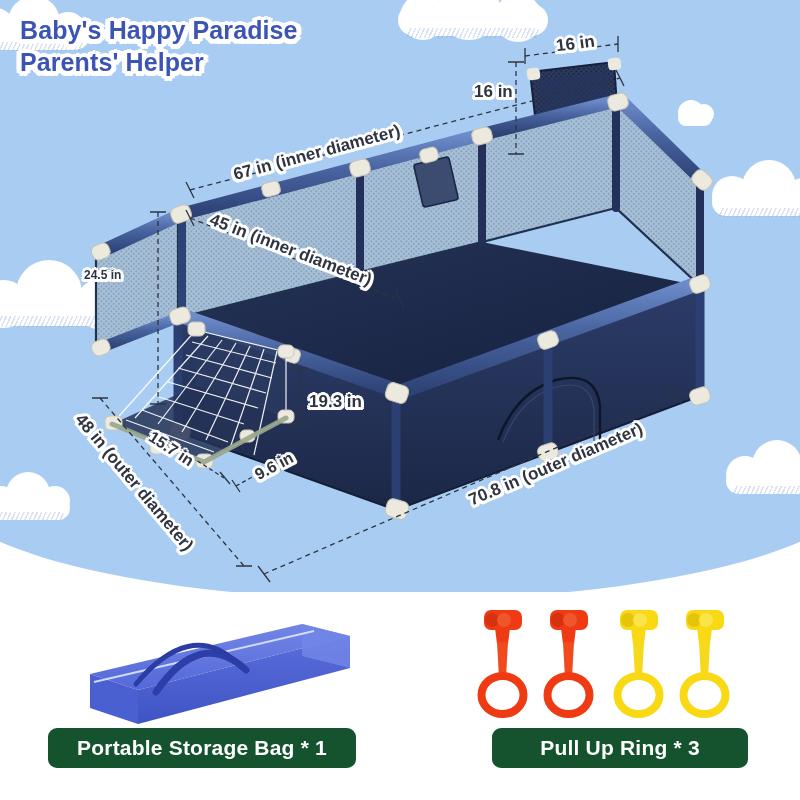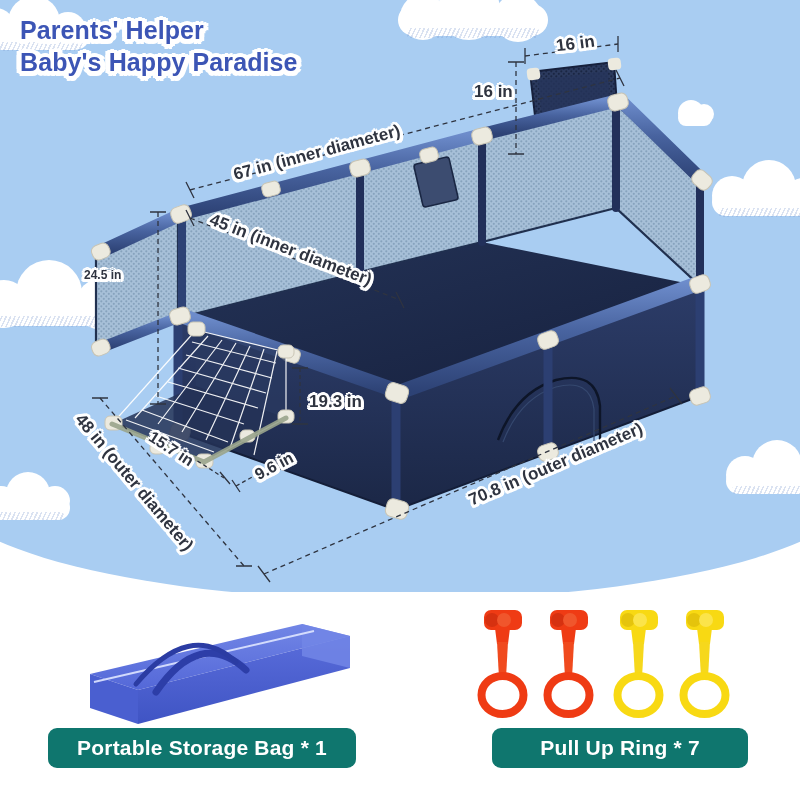--- a/index.html
+++ b/index.html
@@ -59,21 +59,21 @@
     text-shadow:
       -2px -2px 0 #fff, 2px -2px 0 #fff, -2px 2px 0 #fff, 2px 2px 0 #fff,
       -3px 0 0 #fff, 3px 0 0 #fff, 0 -3px 0 #fff, 0 3px 0 #fff,
       -3px 2px 0 #fff, 3px 2px 0 #fff, -2px 3px 0 #fff, 2px 3px 0 #fff;
   }
 
   
   .bottom { position:absolute; left:0; top:592px; width:800px; height:208px; background:#fff; z-index:30; }
 
   .badge {
-    position:absolute; background:#0f766e; color:#fff;
+    position:absolute; background:#14532d; color:#fff;
     border-radius:9px; font-weight:bold; font-size:21px;
     display:flex; align-items:center; justify-content:center;
     letter-spacing:.2px; white-space:nowrap;
   }
 </style>
 </head>
 <body>
 
 <div id="stage">
 
@@ -135,22 +135,22 @@
   </div>
 
   <div class="cloud" style="left:470px;top:384px;">
     <div class="base" style="left:0;top:18px;width:86px;height:18px;"></div>
     <div class="puff" style="left:0px;top:10px;width:30px;height:28px;"></div>
     <div class="puff" style="left:24px;top:0px;width:40px;height:38px;"></div>
     <div class="puff" style="left:56px;top:10px;width:28px;height:28px;"></div>
   </div>
 
   <div class="title-wrap">
+    <div class="title-line">Baby's Happy Paradise</div>
     <div class="title-line">Parents' Helper</div>
-    <div class="title-line">Baby's Happy Paradise</div>
   </div>
 
   <svg class="pen" viewBox="0 0 800 600">
     <defs>
       <pattern id="meshpat" width="5" height="5" patternUnits="userSpaceOnUse">
         <rect width="5" height="5" fill="#a7c0d8"></rect>
         <circle cx="1.3" cy="1.3" r="1.1" fill="#6d8aa8" opacity=".55"></circle>
         <circle cx="3.8" cy="3.8" r="1.1" fill="#6d8aa8" opacity=".55"></circle>
       </pattern>
       <pattern id="meshdark" width="5" height="5" patternUnits="userSpaceOnUse">
@@ -394,16 +394,16 @@
       <g transform="translate(202,0)">
         <rect x="22" y="4" width="38" height="20" rx="7" fill="#f8d913"></rect>
         <circle cx="30" cy="14" r="7" fill="#e5c40c"></circle>
         <circle cx="42" cy="14" r="7" fill="#fbe44a"></circle>
         <path d="M33,22 L48,22 L46,38 L35,38 Z" fill="#f8d913"></path>
         <path d="M35,36 L46,36 L44,72 L37,72 Z" fill="#f6d81c"></path>
         <ellipse cx="40.5" cy="89" rx="21" ry="19" fill="none" stroke="#f8d913" stroke-width="8"></ellipse>
       </g>
     </svg>
 
-    <div class="badge" style="left:492px;top:136px;width:256px;height:40px;">Pull Up Ring * 7</div>
+    <div class="badge" style="left:492px;top:136px;width:256px;height:40px;">Pull Up Ring * 3</div>
   </div>
 
 </div>
 
 </body></html>

